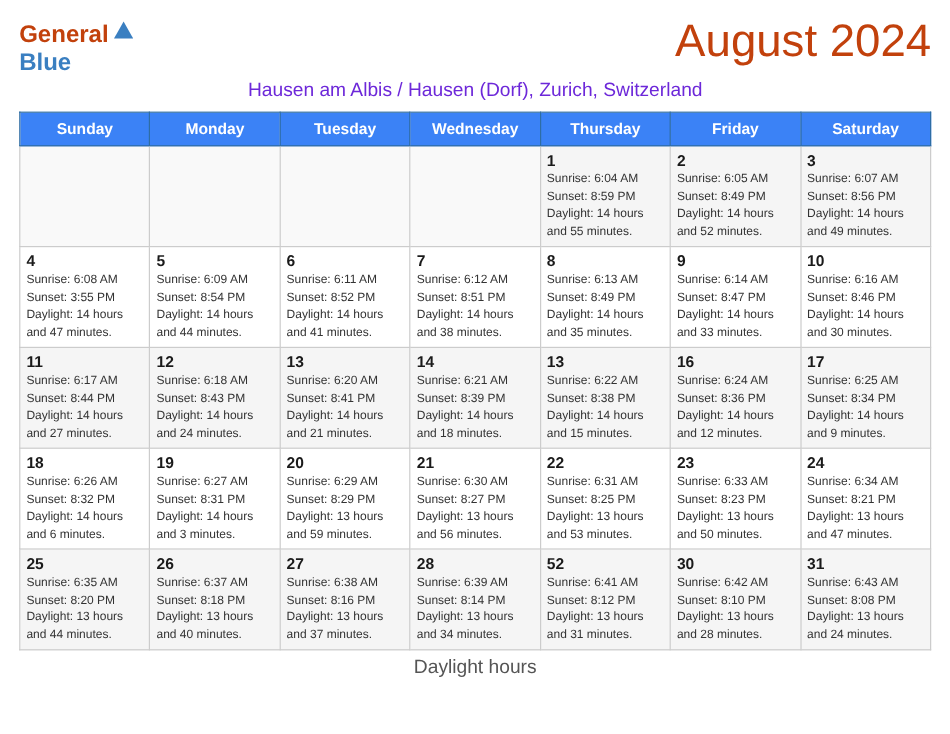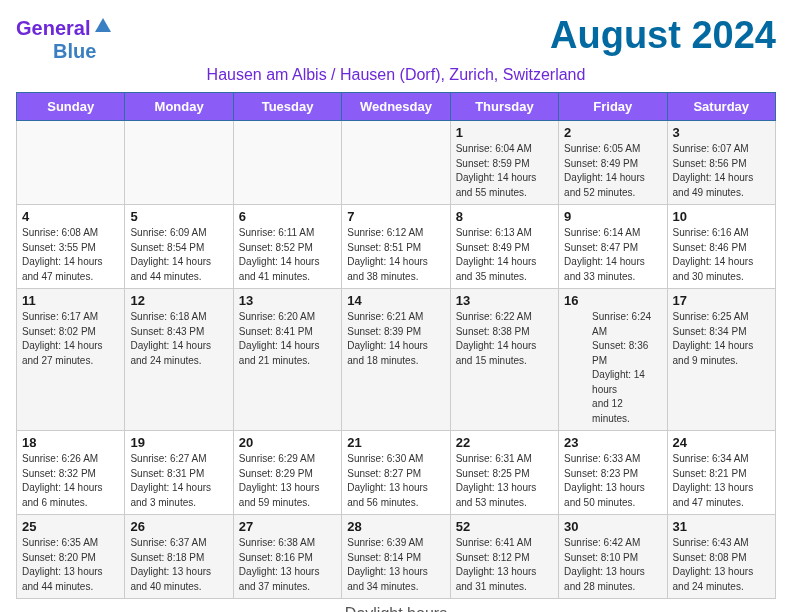--- a/index.html
+++ b/index.html
@@ -12,63 +12,62 @@
     }
     .header-top {
       display: flex;
       align-items: flex-start;
       justify-content: space-between;
       margin-bottom: 4px;
     }
     .logo-general {
       font-size: 20px;
       font-weight: bold;
-      color: #6d28d9;
+      color: #c2410c;
       line-height: 1.1;
     }
     .logo-blue {
       font-size: 20px;
       font-weight: bold;
       color: #3a7fc1;
       line-height: 1.1;
-      margin-left: 37px;
     }
     .logo-wrapper {
       display: flex;
       align-items: center;
     }
     .logo-text-block {
       display: flex;
       flex-direction: column;
     }
     .logo-row {
       display: flex;
       align-items: center;
     }
     .month-title {
       font-size: 38px;
-      font-weight: bold;
-      color: #0369a1;
+      font-weight: normal;
+      color: #c2410c;
       text-align: right;
       line-height: 1;
     }
     .location-title {
       text-align: center;
       font-size: 16px;
       color: #6d28d9;
       margin-bottom: 8px;
       font-weight: normal;
     }
     .calendar {
       width: 100%;
       border-collapse: collapse;
       font-size: 11px;
     }
     .calendar thead th {
-      background-color: #8b5cf6;
+      background-color: #3b82f6;
       color: #fff;
       font-weight: bold;
       text-align: center;
       padding: 6px 4px;
       border: 1px solid #2e6da4;
       font-size: 13px;
     }
     .calendar tbody td {
       border: 1px solid #ccc;
       vertical-align: top;
@@ -215,21 +214,21 @@
           <div class="day-info" style="white-space: pre-line;">Sunrise: 6:16 AM
 Sunset: 8:46 PM
 Daylight: 14 hours
 and 30 minutes.</div>
         </td>
       </tr>
       <tr>
         <td>
           <span class="day-number">11</span>
           <div class="day-info" style="white-space: pre-line;">Sunrise: 6:17 AM
-Sunset: 8:02 PM
+Sunset: 8:44 PM
 Daylight: 14 hours
 and 27 minutes.</div>
         </td>
         <td>
           <span class="day-number">12</span>
           <div class="day-info" style="white-space: pre-line;">Sunrise: 6:18 AM
 Sunset: 8:43 PM
 Daylight: 14 hours
 and 24 minutes.</div>
         </td>
@@ -249,21 +248,21 @@
         </td>
         <td>
           <span class="day-number">13</span>
           <div class="day-info" style="white-space: pre-line;">Sunrise: 6:22 AM
 Sunset: 8:38 PM
 Daylight: 14 hours
 and 15 minutes.</div>
         </td>
         <td>
           <span class="day-number">16</span>
-          <div class="day-info" style="white-space: pre-line; margin-left: 28px;">Sunrise: 6:24 AM
+          <div class="day-info" style="white-space: pre-line;">Sunrise: 6:24 AM
 Sunset: 8:36 PM
 Daylight: 14 hours
 and 12 minutes.</div>
         </td>
         <td>
           <span class="day-number">17</span>
           <div class="day-info" style="white-space: pre-line;">Sunrise: 6:25 AM
 Sunset: 8:34 PM
 Daylight: 14 hours
 and 9 minutes.</div>

